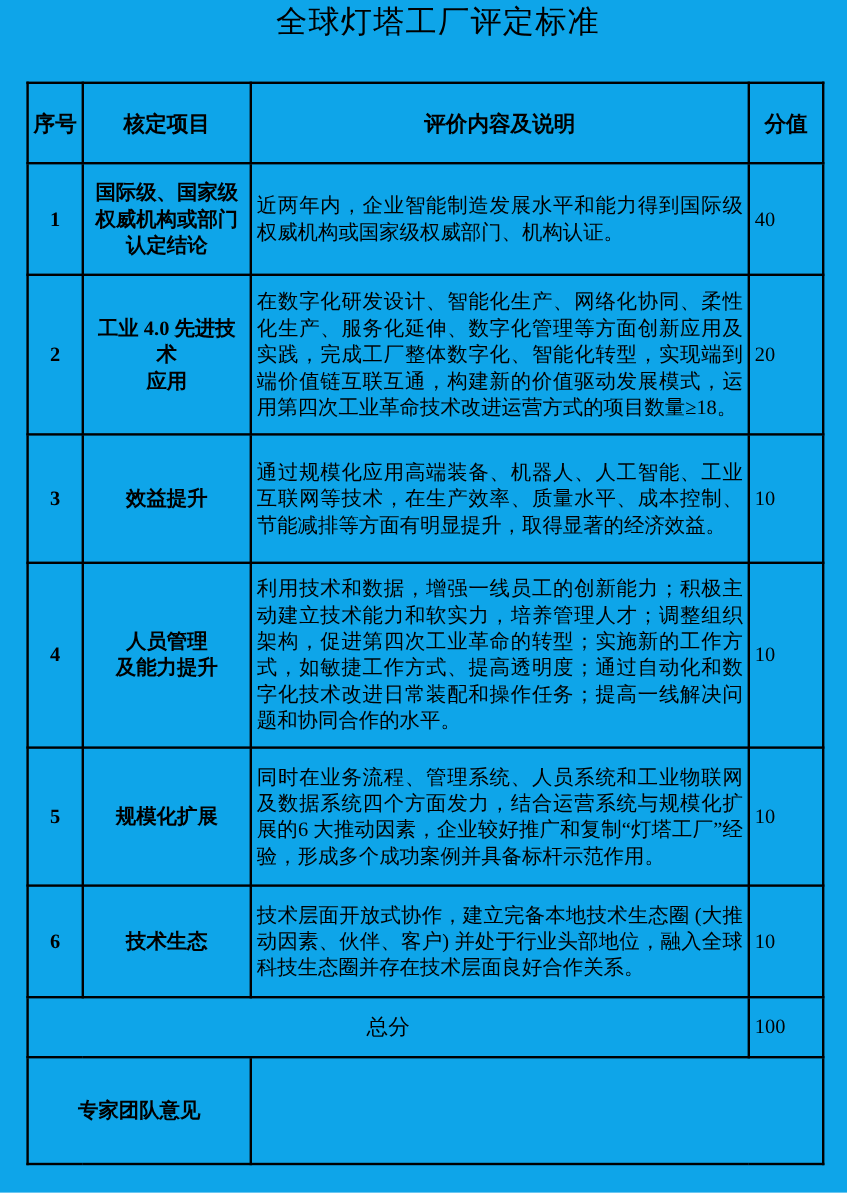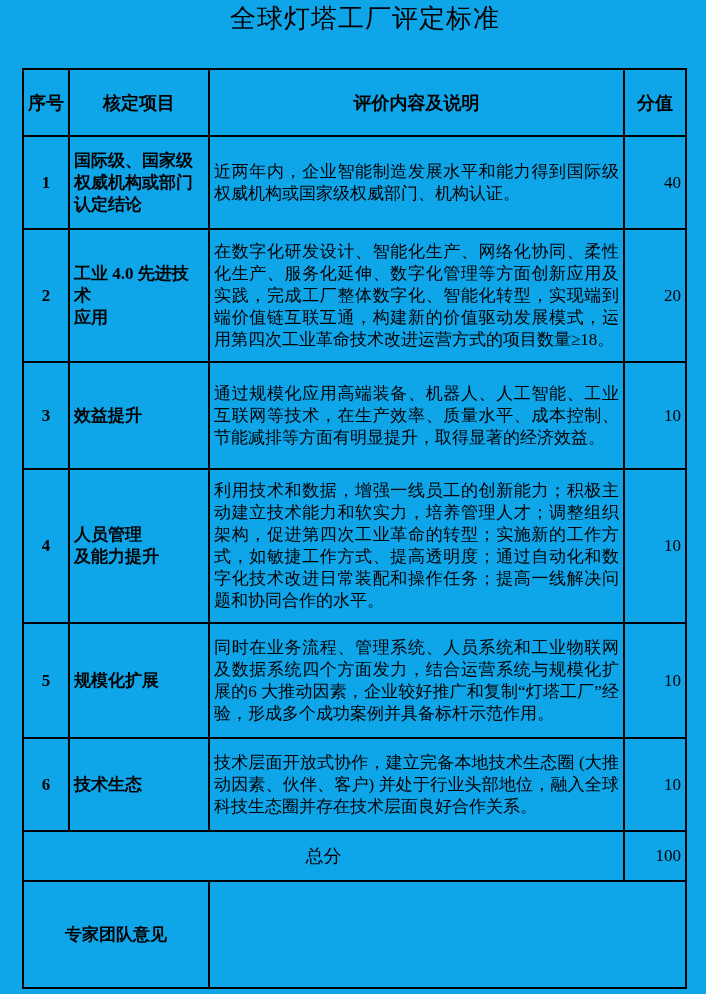--- a/index.html
+++ b/index.html
@@ -55,29 +55,30 @@
     font-size: 18px;
     border-radius: 21px;
   }
   .cell-index {
     font-weight: bold;
     text-align: center;
     font-family: "Liberation Serif", "DejaVu Serif", serif;
   }
   .cell-item {
     font-weight: bold;
+    text-align: center;
     white-space: pre-line;
     padding: 2px 3px;
   }
   .cell-content {
     text-align: justify;
     padding: 2px 4px 2px 6px;
   }
   .cell-score {
-    text-align: right;
+    text-align: left;
     font-weight: normal;
   }
   .cell-total {
     font-weight: normal;
     text-align: center;
     font-size: 18px;
   }
   .cell-expert {
     font-weight: bold;
     text-align: center;
@@ -151,19 +152,19 @@
       <td class="cell-item">技术生态</td>
       <td class="cell-content">技术层面开放式协作，建立完备本地技术生态圈 (大推动因素、伙伴、客户) 并处于行业头部地位，融入全球科技生态圈并存在技术层面良好合作关系。</td>
       <td class="cell-score">10</td>
     </tr>
 
     <tr style="height:50px">
       <td class="cell-total" colspan="3">总分</td>
       <td class="cell-score">100</td>
     </tr>
 
-    <tr style="height:107px">
+    <tr style="height:89px">
       <td class="cell-expert" colspan="2">专家团队意见</td>
       <td class="cell-empty" colspan="2"></td>
     </tr>
   </tbody>
     </table>
 </div>
 
 </body></html>

